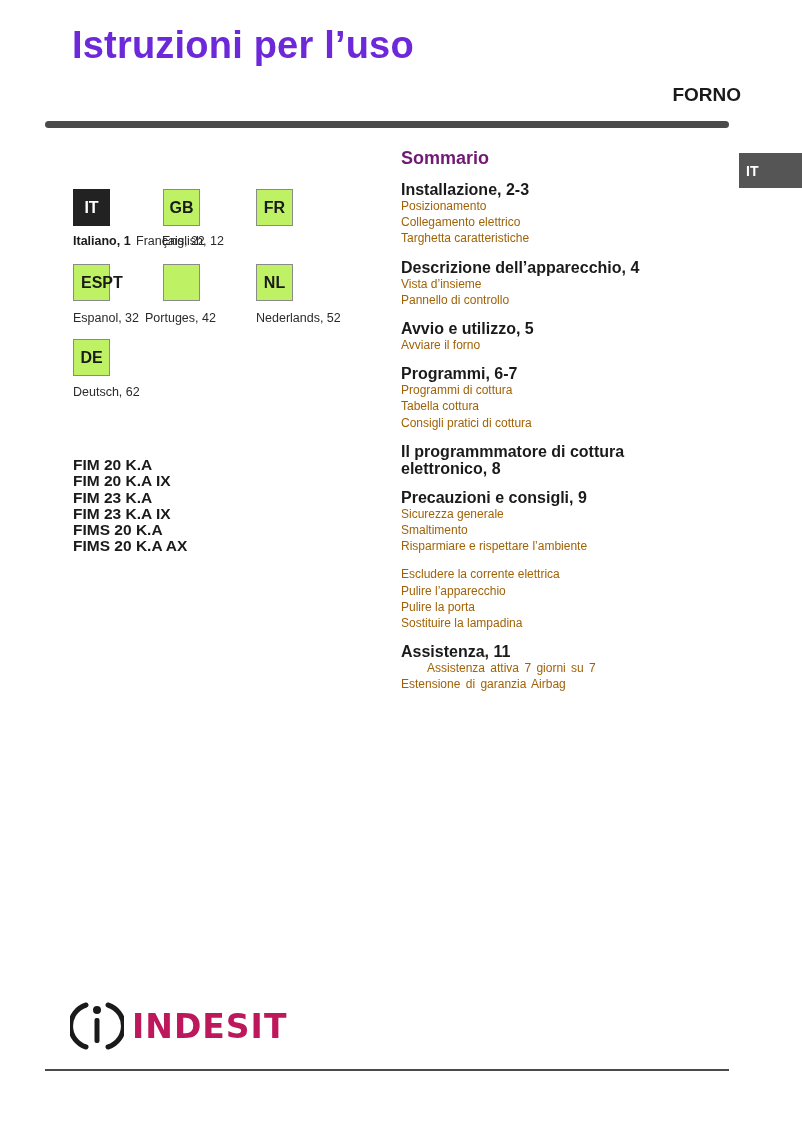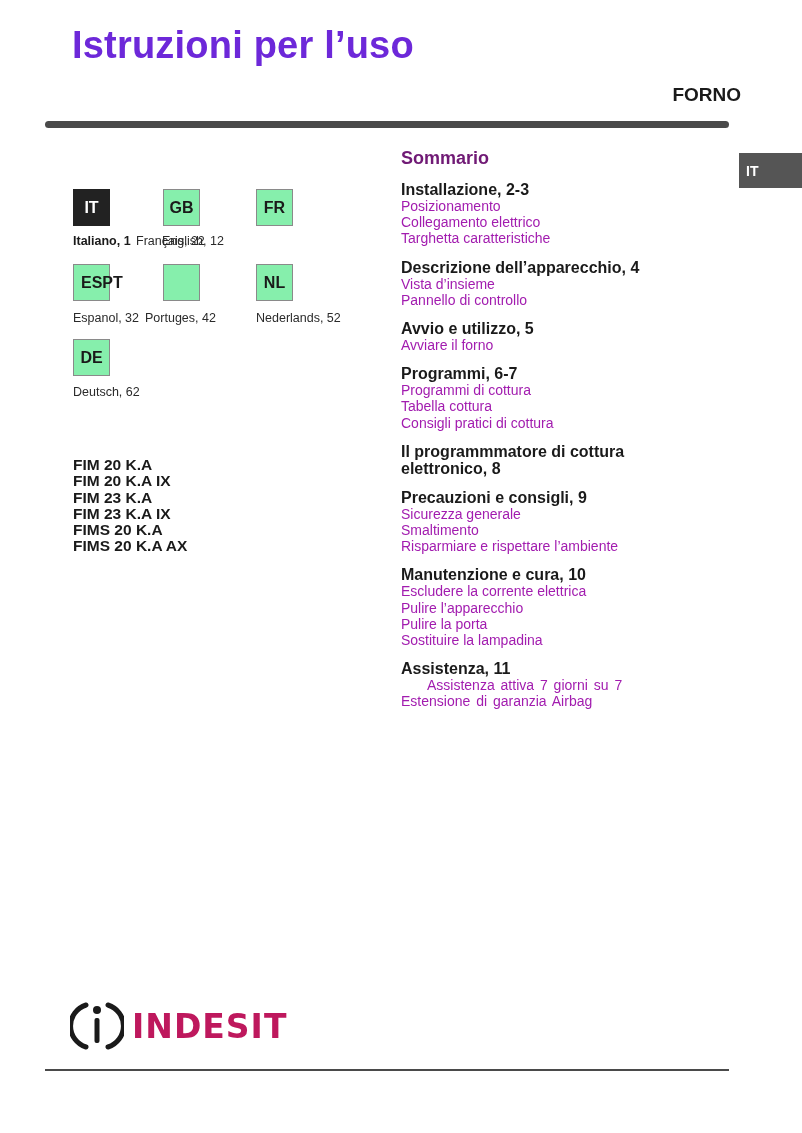--- a/index.html
+++ b/index.html
@@ -7,33 +7,33 @@
       width: 802px; height: 1133px; position: relative; overflow: hidden;
       background: #ffffff; color: #1a1a1a;
       font-family: "Liberation Sans", sans-serif;
     }
     .abs { position: absolute; }
     .title { left: 72px; top: 24px; font-size: 38px; font-weight: bold; letter-spacing: 0.2px; color: #6d28d9; }
     .subtitle { right: 61px; top: 84px; font-size: 19px; font-weight: bold; color: #1a1a1a; }
     .rule-top { left: 45px; top: 121px; width: 684px; height: 7px; background: #4a4a4a; border-radius: 4px; }
     .side-tab { left: 739px; top: 153px; width: 63px; height: 35px; background: #555555; color: #fff; font-weight: bold; font-size: 14px; display: flex; align-items: center; padding-left: 7px; box-sizing: border-box; }
 
-    .lang-box { width: 37px; height: 37px; box-sizing: border-box; border: 1px solid #8a8a8a; display: flex; align-items: center; justify-content: center; font-weight: bold; font-size: 16px; color: #1a1a1a; background: #86efac; }
+    .lang-box { width: 37px; height: 37px; box-sizing: border-box; border: 1px solid #8a8a8a; display: flex; align-items: center; justify-content: center; font-weight: bold; font-size: 16px; color: #1a1a1a; background: #bef264; }
     .lang-box.active { background: #222222; border-color: #222222; color: #fff; }
     .lang-box.left-align { justify-content: flex-start; padding-left: 7px; overflow: visible; white-space: nowrap; }
     .lang-label { font-size: 12.5px; color: #2a2a2a; white-space: nowrap; }
     .lang-label.bold { font-weight: bold; color: #1a1a1a; }
 
     .models { left: 73px; top: 457px; font-size: 15.5px; font-weight: bold; line-height: 16.3px; color: #1a1a1a; }
 
     .toc { left: 401px; top: 148px; width: 330px; }
     .toc-head { font-size: 18px; font-weight: bold; margin-bottom: 12px; color: #701a75; }
     .toc-section { margin-bottom: 12px; }
     .toc-section-title { font-size: 16px; font-weight: bold; line-height: 17px; color: #1a1a1a; }
-    .toc-item { font-size: 14px; line-height: 16.2px; color: #a21caf; }
+    .toc-item { font-size: 12px; line-height: 16.2px; color: #a16207; }
 
     .logo { left: 70px; top: 999px; height: 54px; display: flex; align-items: center; }
     .logo-text { font-size: 33px; font-weight: bold; letter-spacing: 1px; color: #be185d; margin-left: 8px; font-family: "DejaVu Sans", sans-serif; }
     .rule-bottom { left: 45px; top: 1069px; width: 684px; height: 2px; background: #4a4a4a; }
   </style>
 </head>
 <body>
 
 <div class="abs title">Istruzioni per l’uso</div>
 <div class="abs subtitle">FORNO</div>
@@ -104,21 +104,20 @@
   </div>
 
   <div class="toc-section">
     <div class="toc-section-title">Precauzioni e consigli, 9</div>
     <div class="toc-item">Sicurezza generale</div>
     <div class="toc-item">Smaltimento</div>
     <div class="toc-item">Risparmiare e rispettare l’ambiente</div>
   </div>
 
   <div class="toc-section">
-    <div class="toc-section-title">Manutenzione e cura, 10</div>
     <div class="toc-item">Escludere la corrente elettrica</div>
     <div class="toc-item">Pulire l’apparecchio</div>
     <div class="toc-item">Pulire la porta</div>
     <div class="toc-item">Sostituire la lampadina</div>
   </div>
 
   <div class="toc-section">
     <div class="toc-section-title">Assistenza, 11</div>
     <div class="toc-item" style="word-spacing:2px;margin-left:26px;">Assistenza attiva 7 giorni su 7</div>
     <div class="toc-item" style="word-spacing:2px;">Estensione di garanzia Airbag</div>

